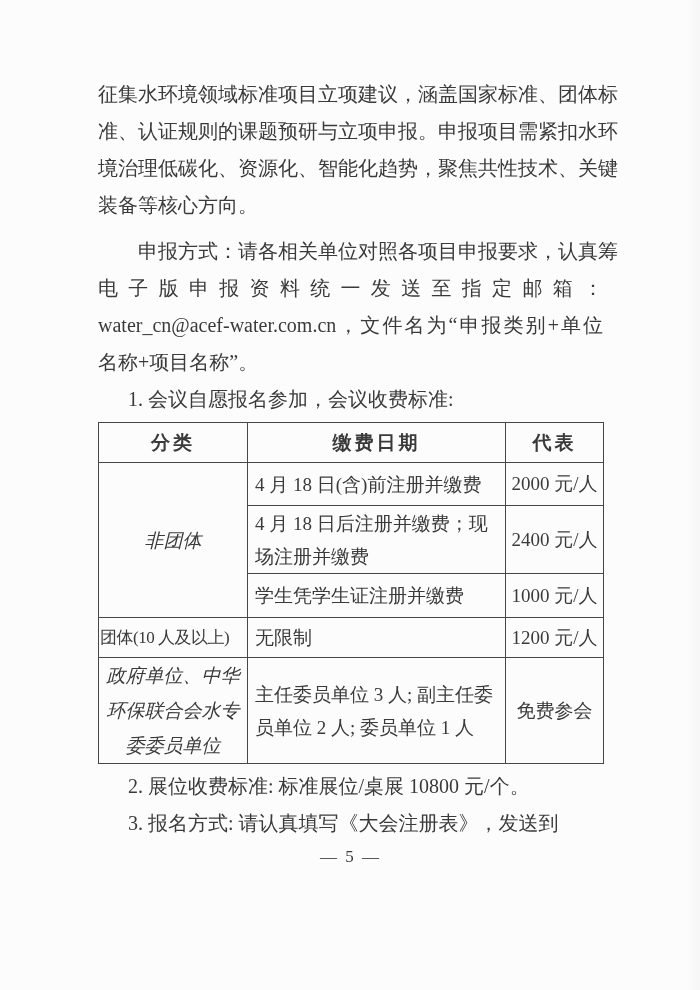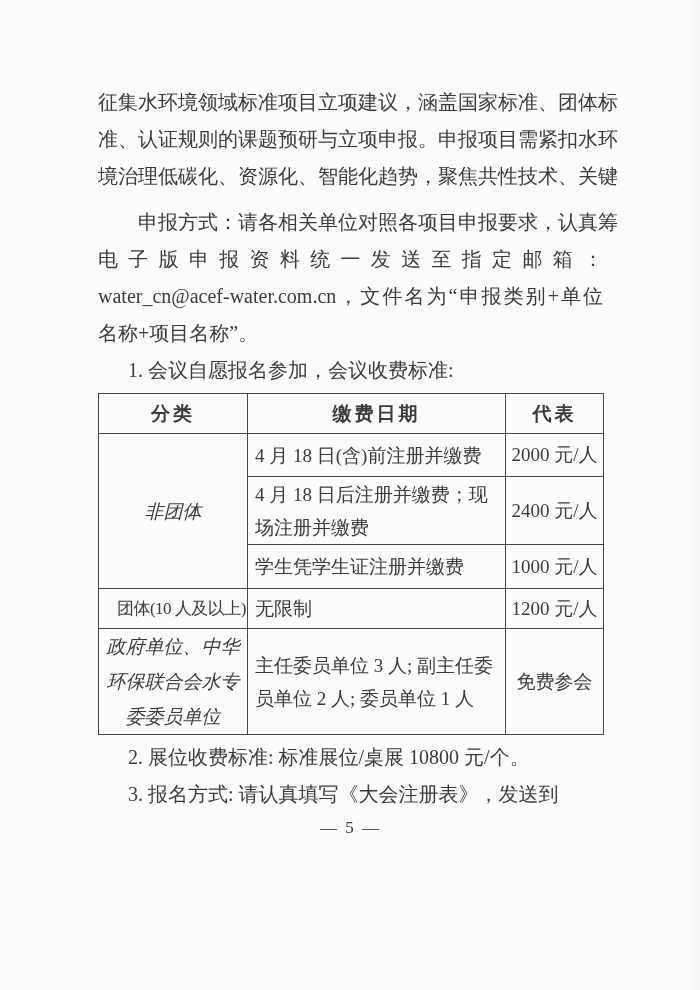--- a/index.html
+++ b/index.html
@@ -12,21 +12,21 @@
   }
   .page {
     position:relative;
     width:700px; height:990px;
     background:
       linear-gradient(to left, rgba(190,190,195,0.10), rgba(190,190,195,0) 14px),
       #fcfcfc;
   }
   .content {
     position:absolute;
-    left:98px; top:84px;
+    left:98px; top:76px;
     width:505px;
   }
   .line {
     width:505px;
     height:37px;
     line-height:37px;
     font-size:20px;
     white-space:nowrap;
     overflow:visible;
   }
@@ -53,21 +53,21 @@
     letter-spacing:3px;
     font-size:19px;
   }
   tr.rh  { height:40px; }
   tr.r1  { height:43px; }
   tr.r2  { height:68px; }
   tr.r3  { height:44px; }
   tr.r4  { height:40px; }
   tr.r5  { height:106px; }
   td.cat  { text-align:center; padding:0 3px; line-height:35px;font-style:italic; }
-  td.cat-tight { text-align:right; padding:4px 1px; font-size:17px; white-space:nowrap; letter-spacing:-0.5px; }
+  td.cat-tight { text-align:left; padding:4px 1px; font-size:17px; white-space:nowrap; letter-spacing:-0.5px; }
   td.date { text-align:left; padding:0 7px; line-height:33px; }
   td.fee  { text-align:center; padding:0 2px; }
 
   .after-table { margin-top:4px; }
   .page-number {
     width:505px;
     margin-top:2px;
     text-align:center;
     font-size:17px;
     line-height:26px;
@@ -76,20 +76,21 @@
 </style>
 </head>
 <body>
 
 <div class="page">
   <div class="content">
 
     <div class="line just">征集水环境领域标准项目立项建议，涵盖国家标准、团体标</div>
     <div class="line just">准、认证规则的课题预研与立项申报。申报项目需紧扣水环</div>
     <div class="line just">境治理低碳化、资源化、智能化趋势，聚焦共性技术、关键</div>
+    <div class="line">装备等核心方向。</div>
 
     <div class="line just ind">申报方式：请各相关单位对照各项目申报要求，认真筹</div>
     <div class="line just">电子版申报资料统一发送至指定邮箱：</div>
     <div class="line just">water_cn@acef-water.com.cn，文件名为“申报类别+单位</div>
     <div class="line">名称+项目名称”。</div>
 
     <div class="line ind-num">1. 会议自愿报名参加，会议收费标准:</div>
 
     <table class="fee">
       <colgroup>

